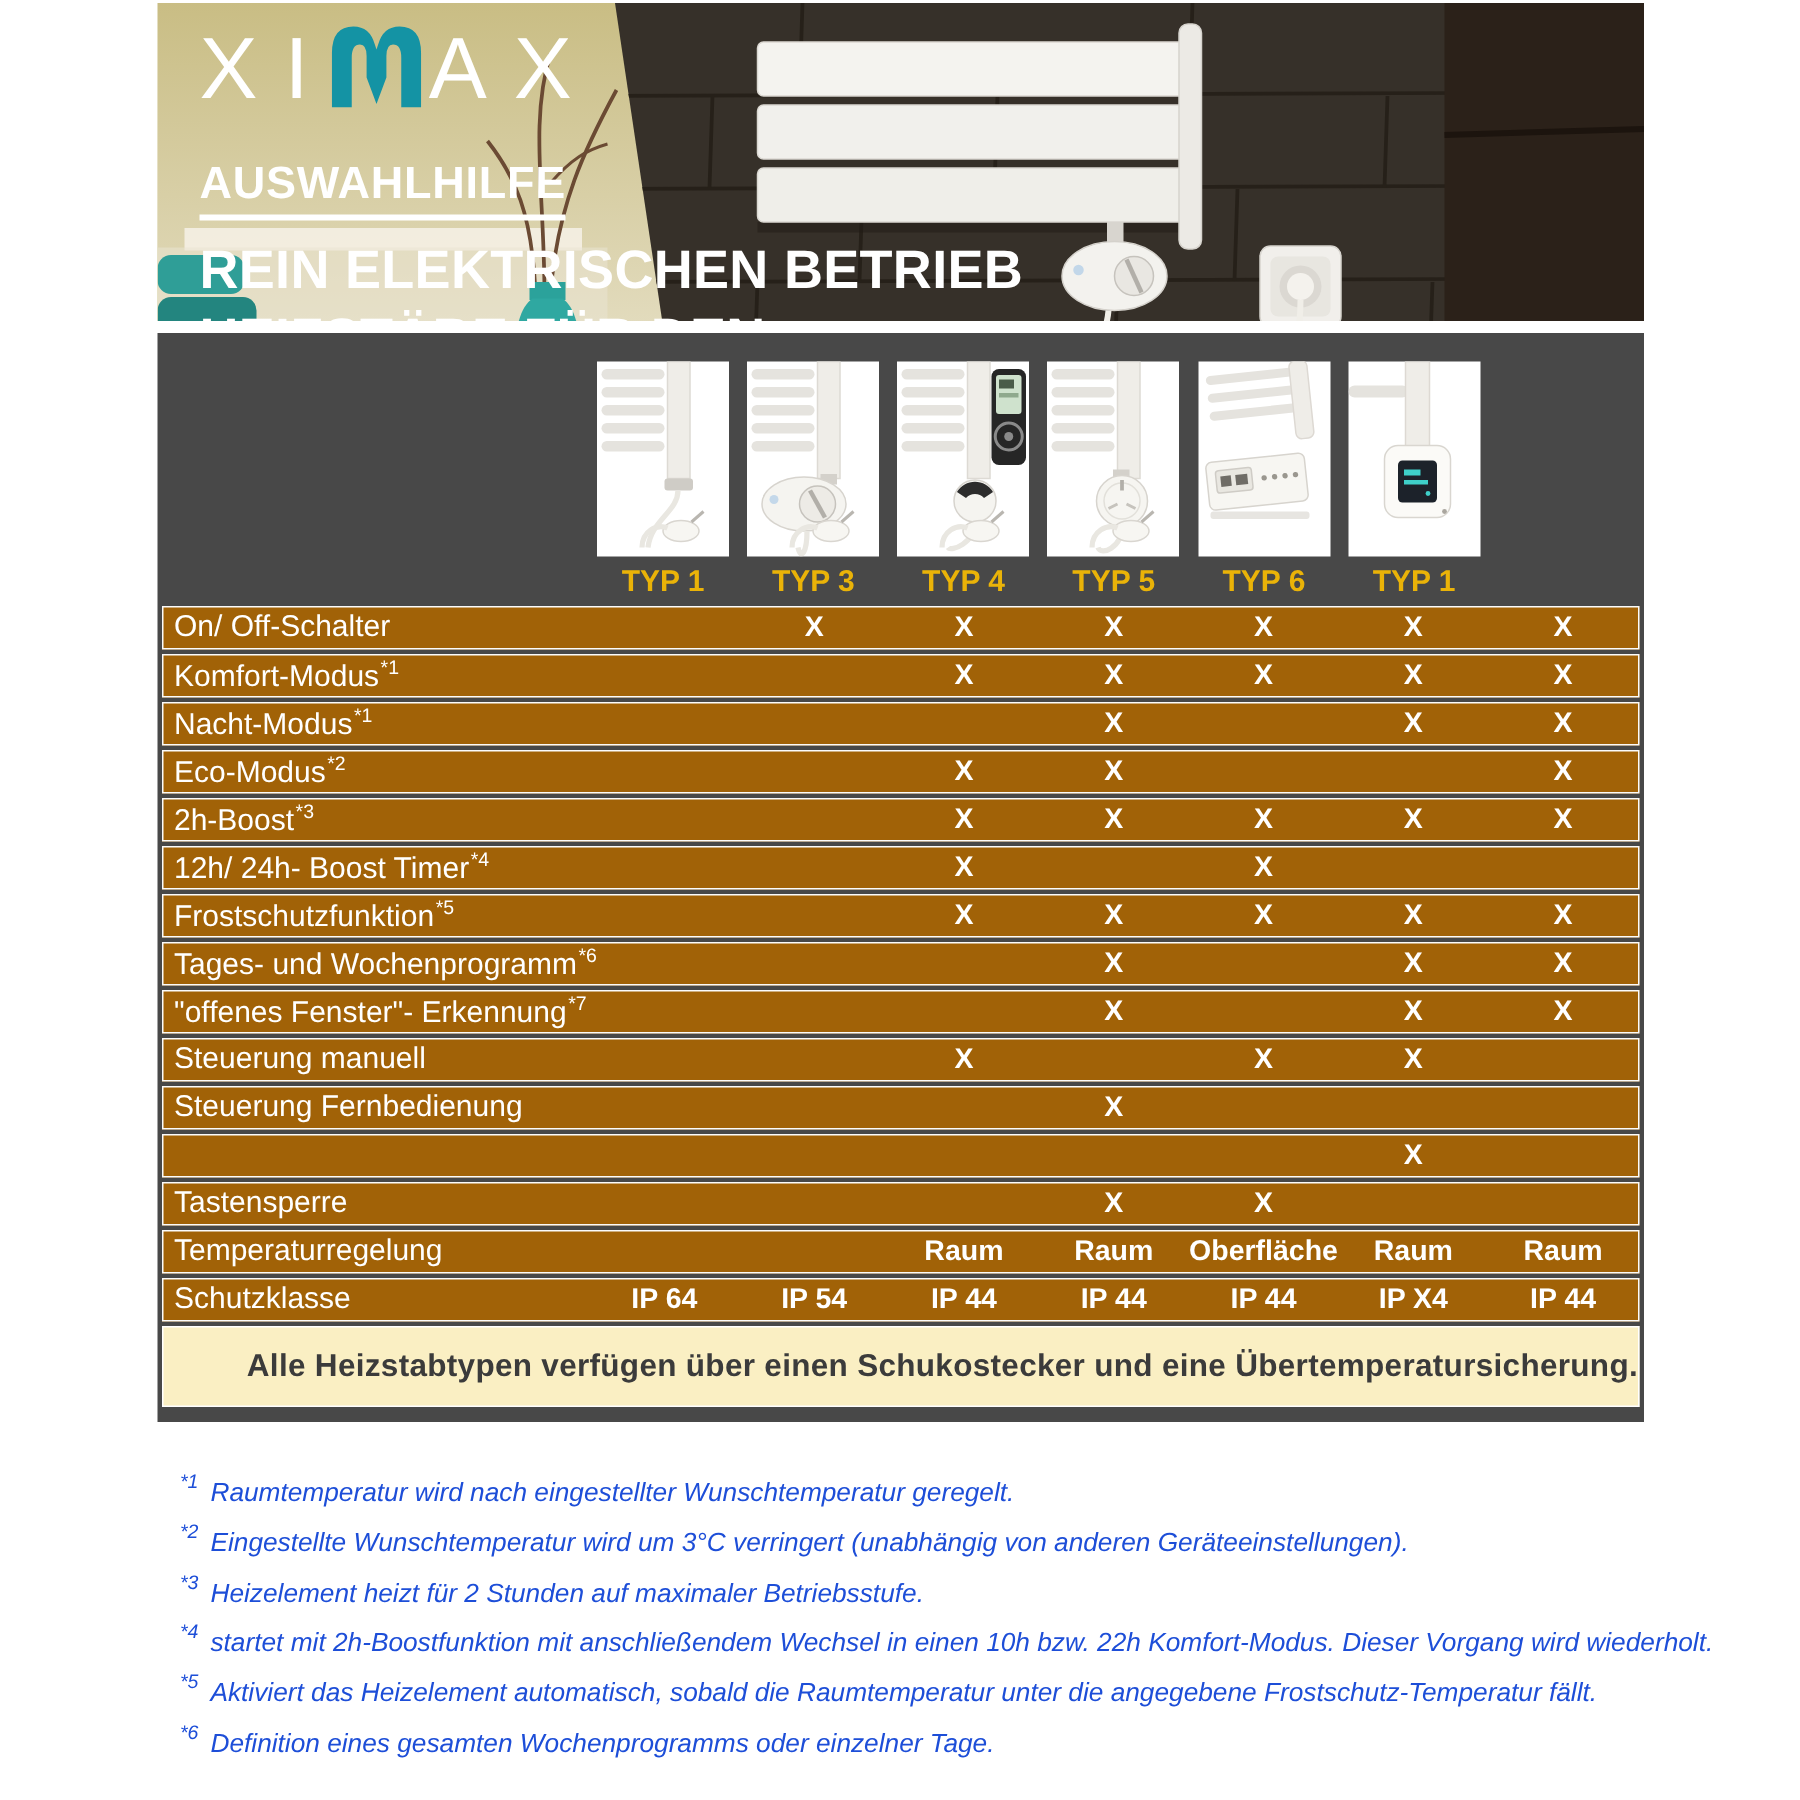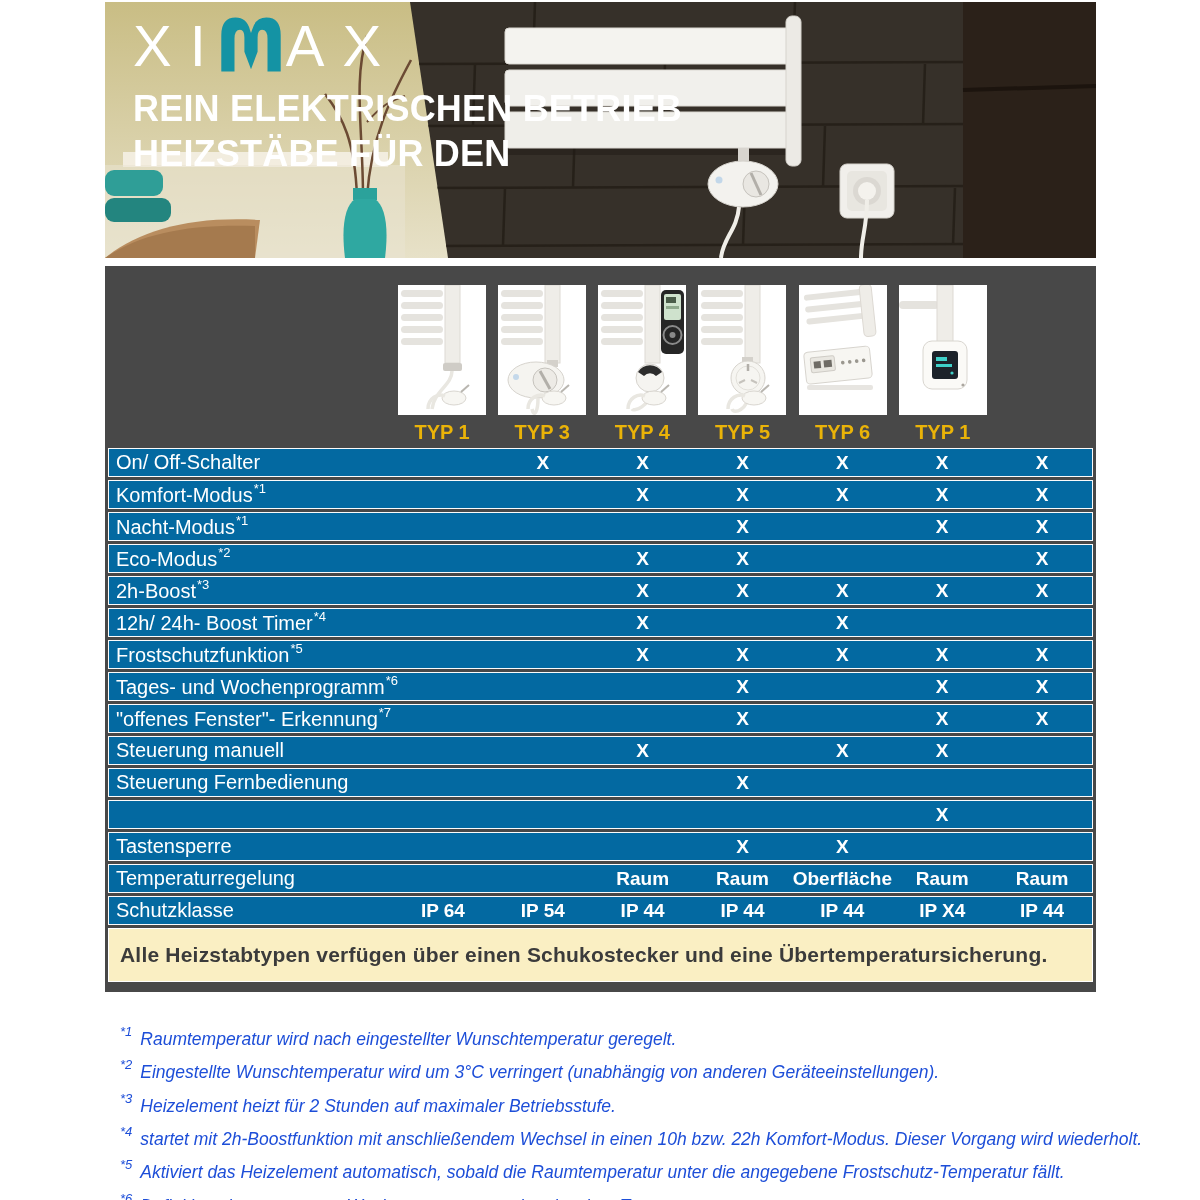--- a/index.html
+++ b/index.html
@@ -1,42 +1,42 @@
 <!DOCTYPE html>
 <html><head>
 <meta charset="utf-8">
 <style>
   html,body{margin:0;padding:0;background:#ffffff;}
   body{width:1200px;height:1200px;overflow:hidden;font-family:"Liberation Sans",sans-serif;}
   .content{position:relative;margin:0 104px 0 105px;width:991px;}
 
   
-  .hero{position:relative;height:256px;margin-top:2px;overflow:hidden;background:#d2c795;padding-left:33px;}
+  .hero{position:relative;height:212px;margin-top:2px;overflow:hidden;background:#d2c795;padding-left:33px;}
   .hero svg.scene{position:absolute;left:0;top:0;}
   .hero-text{position:absolute;left:28px;top:14px;color:#fff;}
   .logo{display:flex;align-items:flex-start;}
   .logo .lt{font-size:58px;font-weight:400;letter-spacing:18px;color:#fff;line-height:60px;}
   .logo svg{margin:-2px 2px 0 -6px;}
   .subtitle{display:inline-block;margin-top:30px;font-size:30px;font-weight:700;border-bottom:4px solid #fff;padding-bottom:3px;letter-spacing:0.5px;}
   .title{margin-top:10px;font-size:36px;font-weight:700;line-height:45px;letter-spacing:0.2px;}
 
   
   .panel{margin-top:8px;background:#484848;padding:19px 3px 10px 3px;}
   .product-row{display:grid;grid-template-columns:284px repeat(7,1fr);}
   .pcol{text-align:center;}
   .pbox{width:88px;height:130px;background:#ffffff;margin:0 auto;}
   .typ-label{text-align:center;color:#eab308;font-weight:700;font-size:20px;margin-top:6px;height:27px;}
 
-  .frow{display:grid;grid-template-columns:284px repeat(7,1fr);border:1.5px solid #fbfbfb;background:#0369a1;height:27px;margin-bottom:3px;align-items:center;}
+  .frow{display:grid;grid-template-columns:284px repeat(7,1fr);border:1.5px solid #fbfbfb;background:#a16207;height:27px;margin-bottom:3px;align-items:center;}
   .fcell{overflow:visible;}
   .fcell.label{color:#fff;font-size:20px;padding-left:7px;white-space:nowrap;font-weight:400;}
   .fcell.label sup{font-size:13px;position:relative;top:-1px;margin-left:1px;}
   .fcell.val{color:#fff;text-align:center;font-weight:700;font-size:19px;}
 
-  .note-bar{margin-top:3px;height:52px;background:#faefc3;border:1px solid #fff;display:flex;align-items:center;justify-content:flex-start;padding-left:11px;}
+  .note-bar{margin-top:3px;height:52px;background:#faefc3;border:1px solid #fff;display:flex;align-items:center;justify-content:flex-end;}
   .note-bar span{font-size:21px;font-weight:700;color:#3b3b3b;letter-spacing:0.2px;}
 
   
   .footnotes{margin-top:28px;padding-left:15px;}
   .fn-line{font-style:italic;font-size:17.5px;color:#1d4ed8;line-height:27.5px;white-space:nowrap;}
   .fn-line sup{font-size:13px;margin-right:8px;position:relative;top:-2px;}
 </style>
 </head>
 <body>
 
@@ -121,20 +121,21 @@
     </svg>
 
     <div class="hero-text">
       <div class="logo">
         <span class="lt">XI</span>
         <svg width="66" height="60" viewBox="0 0 60 54">
           <path fill="#1493a4" d="M3,52 L3,19 Q3,3 16,3 Q26,3 29,14 L30,17 L31,14 Q34,3 44,3 Q57,3 57,19 L57,52 L45,52 L45,22 Q45,14 40,14 Q36,14 36,21 L36,34 L30,50 L24,34 L24,21 Q24,14 20,14 Q15,14 15,22 L15,52 Z"></path>
         </svg>
         <span class="lt">AX</span>
       </div>
+      <div><span class="subtitle">AUSWAHLHILFE</span></div>
       <div class="title">
         <div>REIN ELEKTRISCHEN BETRIEB</div>
         <div>HEIZSTÄBE FÜR DEN</div>
       </div>
     </div>
   </div>
 
   <div class="panel">
     <div class="product-row" id="product-cols">
       <div></div>

